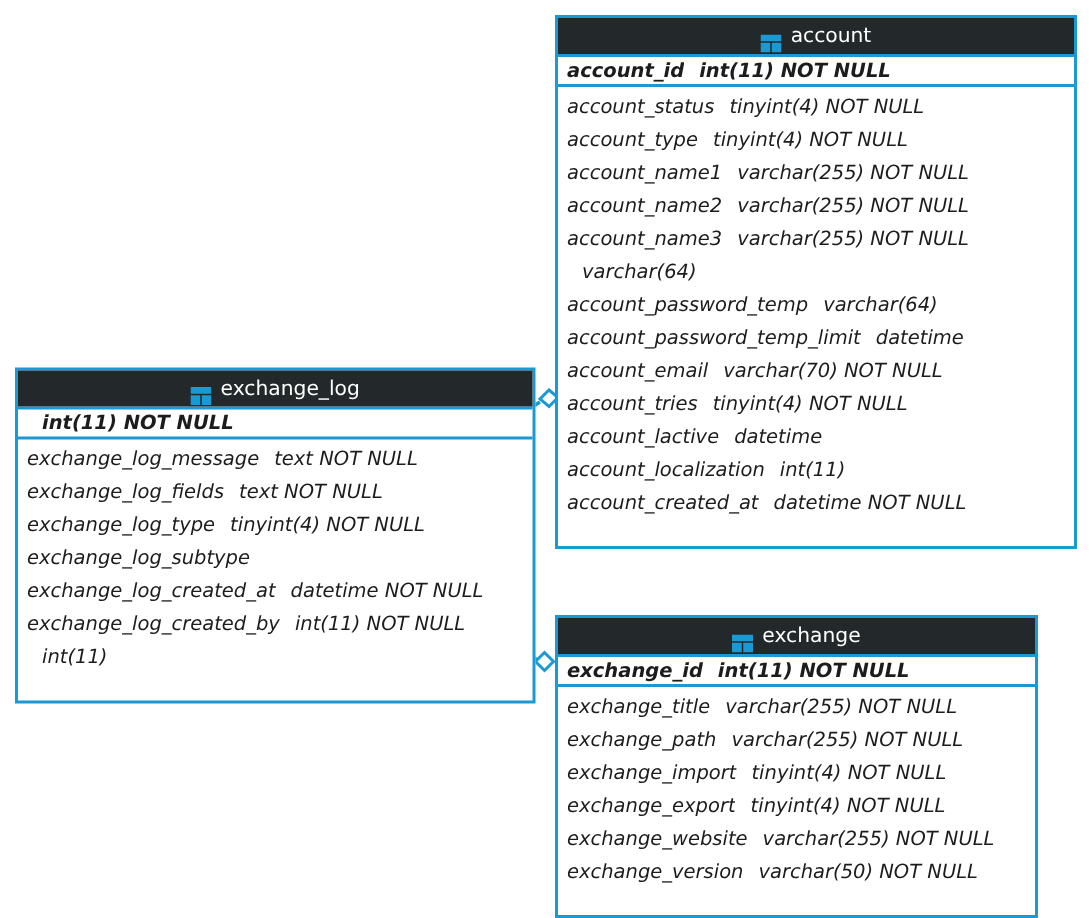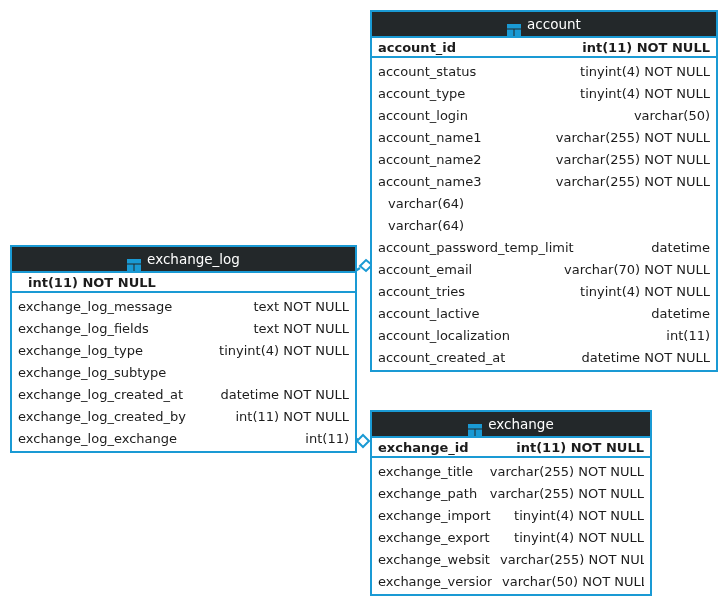--- a/index.html
+++ b/index.html
@@ -54,41 +54,41 @@
   }
 
   .pk-row {
     border-top: 2px solid #1a9ad4;
     border-bottom: 2px solid #1a9ad4;
     font-weight: bold;
   }
 
   .field-row {
     display: flex;
-    justify-content: space-between;
     align-items: center;
     height: 22px;
     padding: 0 6px;
     box-sizing: border-box;
     font-size: 13px;
     color: #1c1c1c;
     white-space: nowrap;
+    font-style: italic;
   }
   .field-row .fname {
     text-align: left;
     overflow: hidden;
   }
   .field-row .ftype {
     text-align: right;
     padding-left: 10px;
     overflow: hidden;
   }
   .fields-body {
     padding-top: 2px;
-    padding-bottom: 2px;
+    padding-bottom: 18px;
   }
 
   
   .connector-layer {
     position: absolute;
     inset: 0;
     pointer-events: none;
   }
 </style>
 </head>
@@ -131,39 +131,36 @@
     <div class="fields-body">
       <div class="field-row">
         <span class="fname">account_status</span>
         <span class="ftype">tinyint(4) NOT NULL</span>
       </div>
       <div class="field-row">
         <span class="fname">account_type</span>
         <span class="ftype">tinyint(4) NOT NULL</span>
       </div>
       <div class="field-row">
-        <span class="fname">account_login</span>
-        <span class="ftype">varchar(50)</span>
-      </div>
-      <div class="field-row">
         <span class="fname">account_name1</span>
         <span class="ftype">varchar(255) NOT NULL</span>
       </div>
       <div class="field-row">
         <span class="fname">account_name2</span>
         <span class="ftype">varchar(255) NOT NULL</span>
       </div>
       <div class="field-row">
         <span class="fname">account_name3</span>
         <span class="ftype">varchar(255) NOT NULL</span>
       </div>
       <div class="field-row">
         <span class="ftype">varchar(64)</span>
       </div>
       <div class="field-row">
+        <span class="fname">account_password_temp</span>
         <span class="ftype">varchar(64)</span>
       </div>
       <div class="field-row">
         <span class="fname">account_password_temp_limit</span>
         <span class="ftype">datetime</span>
       </div>
       <div class="field-row">
         <span class="fname">account_email</span>
         <span class="ftype">varchar(70) NOT NULL</span>
       </div>
@@ -220,27 +217,26 @@
       </div>
       <div class="field-row">
         <span class="fname">exchange_log_created_at</span>
         <span class="ftype">datetime NOT NULL</span>
       </div>
       <div class="field-row">
         <span class="fname">exchange_log_created_by</span>
         <span class="ftype">int(11) NOT NULL</span>
       </div>
       <div class="field-row">
-        <span class="fname">exchange_log_exchange</span>
         <span class="ftype">int(11)</span>
       </div>
     </div>
   </div>
 
-  <div class="entity" id="tbl-exchange" style="left:370px; top:410px; width:282px;">
+  <div class="entity" id="tbl-exchange" style="left:370px; top:410px; width:322px;">
     <div class="entity-header">
       <span class="hdr-inner">
         <span class="table-icon">
           <svg width="14" height="12" viewBox="0 0 14 12">
             <rect x="0" y="0" width="14" height="4.5" fill="#1a9ad4"></rect>
             <rect x="0" y="5.5" width="6.5" height="6.5" fill="#1a9ad4"></rect>
             <rect x="7.5" y="5.5" width="6.5" height="6.5" fill="#1a9ad4"></rect>
           </svg>
         </span>
         <span>exchange</span>

